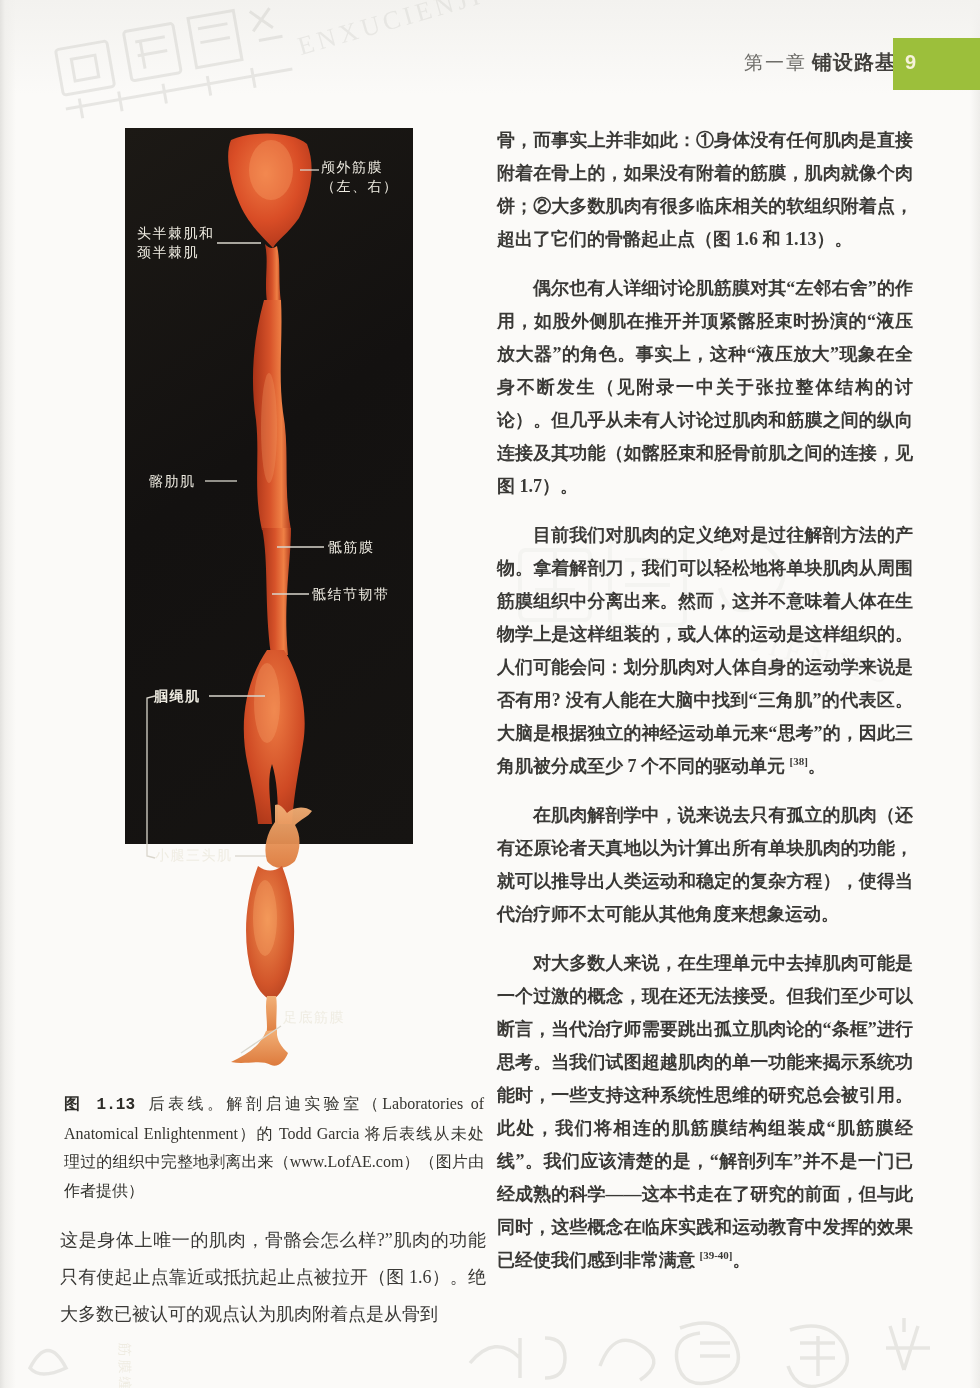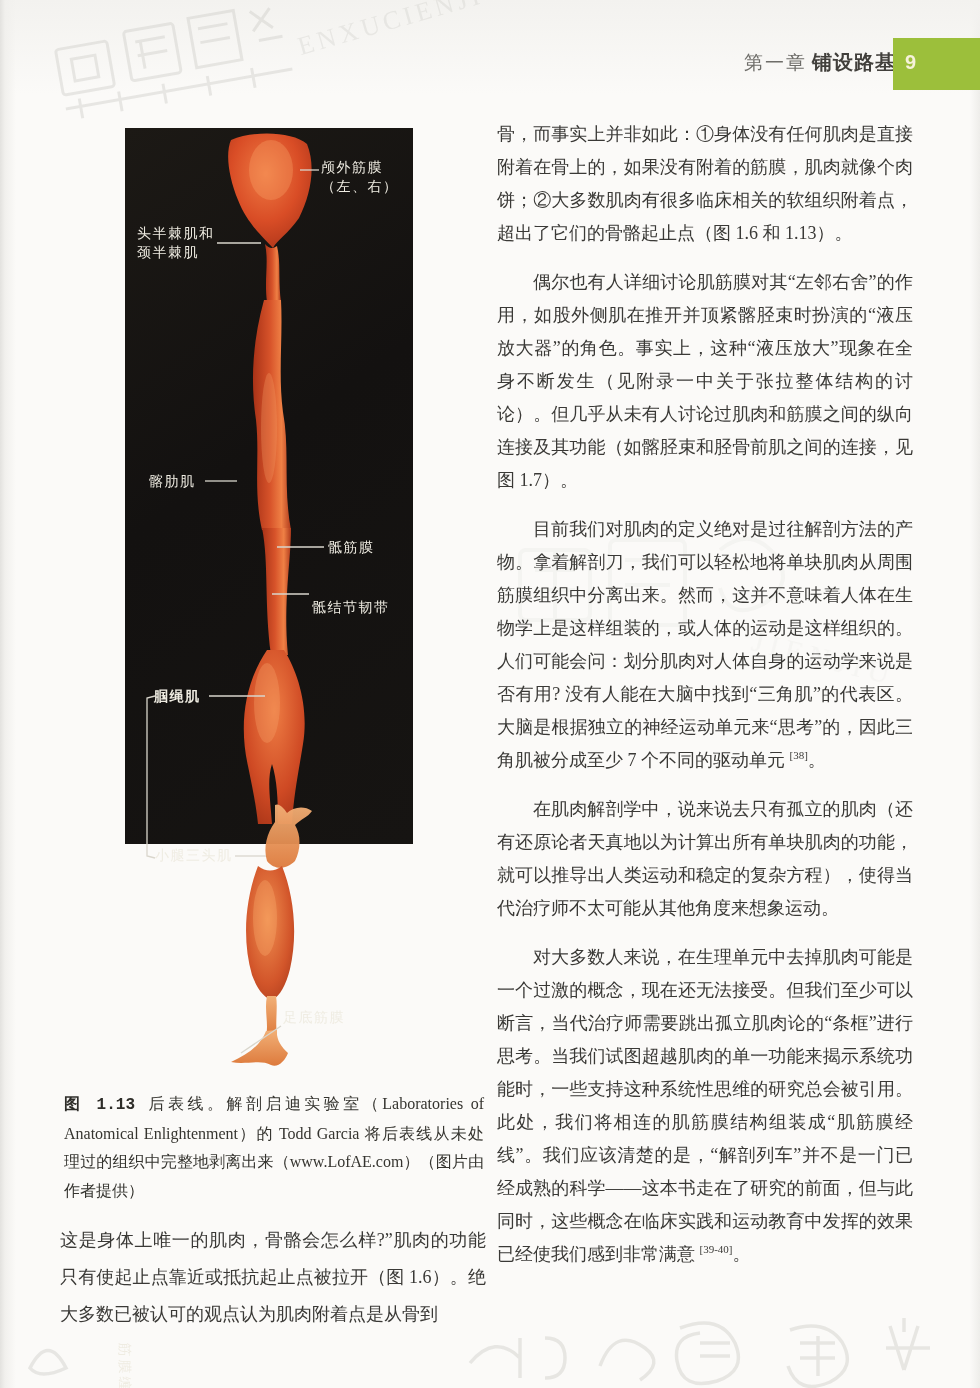--- a/index.html
+++ b/index.html
@@ -25,36 +25,36 @@
   
   .panel{position:absolute;left:125px;top:128px;width:288px;height:716px;
     background:linear-gradient(145deg,#1c1915 0%,#131110 45%,#161412 100%);}
   .panel svg.art{position:absolute;left:0;top:0;}
   .flabel{position:absolute;color:#efece2;font-size:14px;line-height:19px;letter-spacing:1.5px;
     white-space:pre-line;font-family:"Liberation Serif","DejaVu Serif",serif;}
   .fl-epicranial{left:196px;top:30px;}
   .fl-semispinalis{left:12px;top:96px;}
   .fl-iliocostalis{left:24px;top:344px;}
   .fl-sacral{left:203px;top:410px;}
-  .fl-sacrotuberous{left:187px;top:457px;margin-top:13px;}
+  .fl-sacrotuberous{left:187px;top:457px;}
   .fl-hamstrings{left:29px;top:559px;font-weight:bold;}
   .fl-triceps{left:30px;top:718px;}
   .fl-plantar{left:158px;top:880px;}
   .fl-wrap{left:-8px;top:614px;width:18px;transform:rotate(90deg);transform-origin:center;
     white-space:nowrap;letter-spacing:3px;}
   .fl-wrap-box{position:absolute;left:-2px;top:600px;width:30px;height:100px;}
   
   .caption{position:absolute;left:64px;top:1090px;width:420px;font-size:16px;line-height:28.5px;
     text-align:justify;color:#35342f;}
   .caption b{font-family:Liberation Mono, monospace;font-weight:bold;color:#2e2d29;margin-right:10px;}
   
   .left-para{position:absolute;left:60px;top:1222px;width:426px;font-size:18px;line-height:37px;
     text-align:justify;color:#3a3936;}
-  .right-col{position:absolute;left:497px;top:118px;width:416px;font-size:18px;line-height:33px;
-    text-align:justify;color:#3a3936;}
+  .right-col{position:absolute;left:497px;top:124px;width:416px;font-size:18px;line-height:33px;
+    text-align:justify;color:#3a3936;font-weight:bold;}
   .right-col p{margin:0;padding:0;}
   .right-col p.indent{text-indent:2em;margin-top:16px;}
   .right-col sup{font-size:11px;line-height:0;vertical-align:super;}
   
   .wm{position:absolute;pointer-events:none;}
   .wm-top{left:0;top:0;}
   .wm-mid{left:500px;top:490px;opacity:.5;}
   .wm-bottom{left:0;top:1308px;}
 </style>
 </head>

